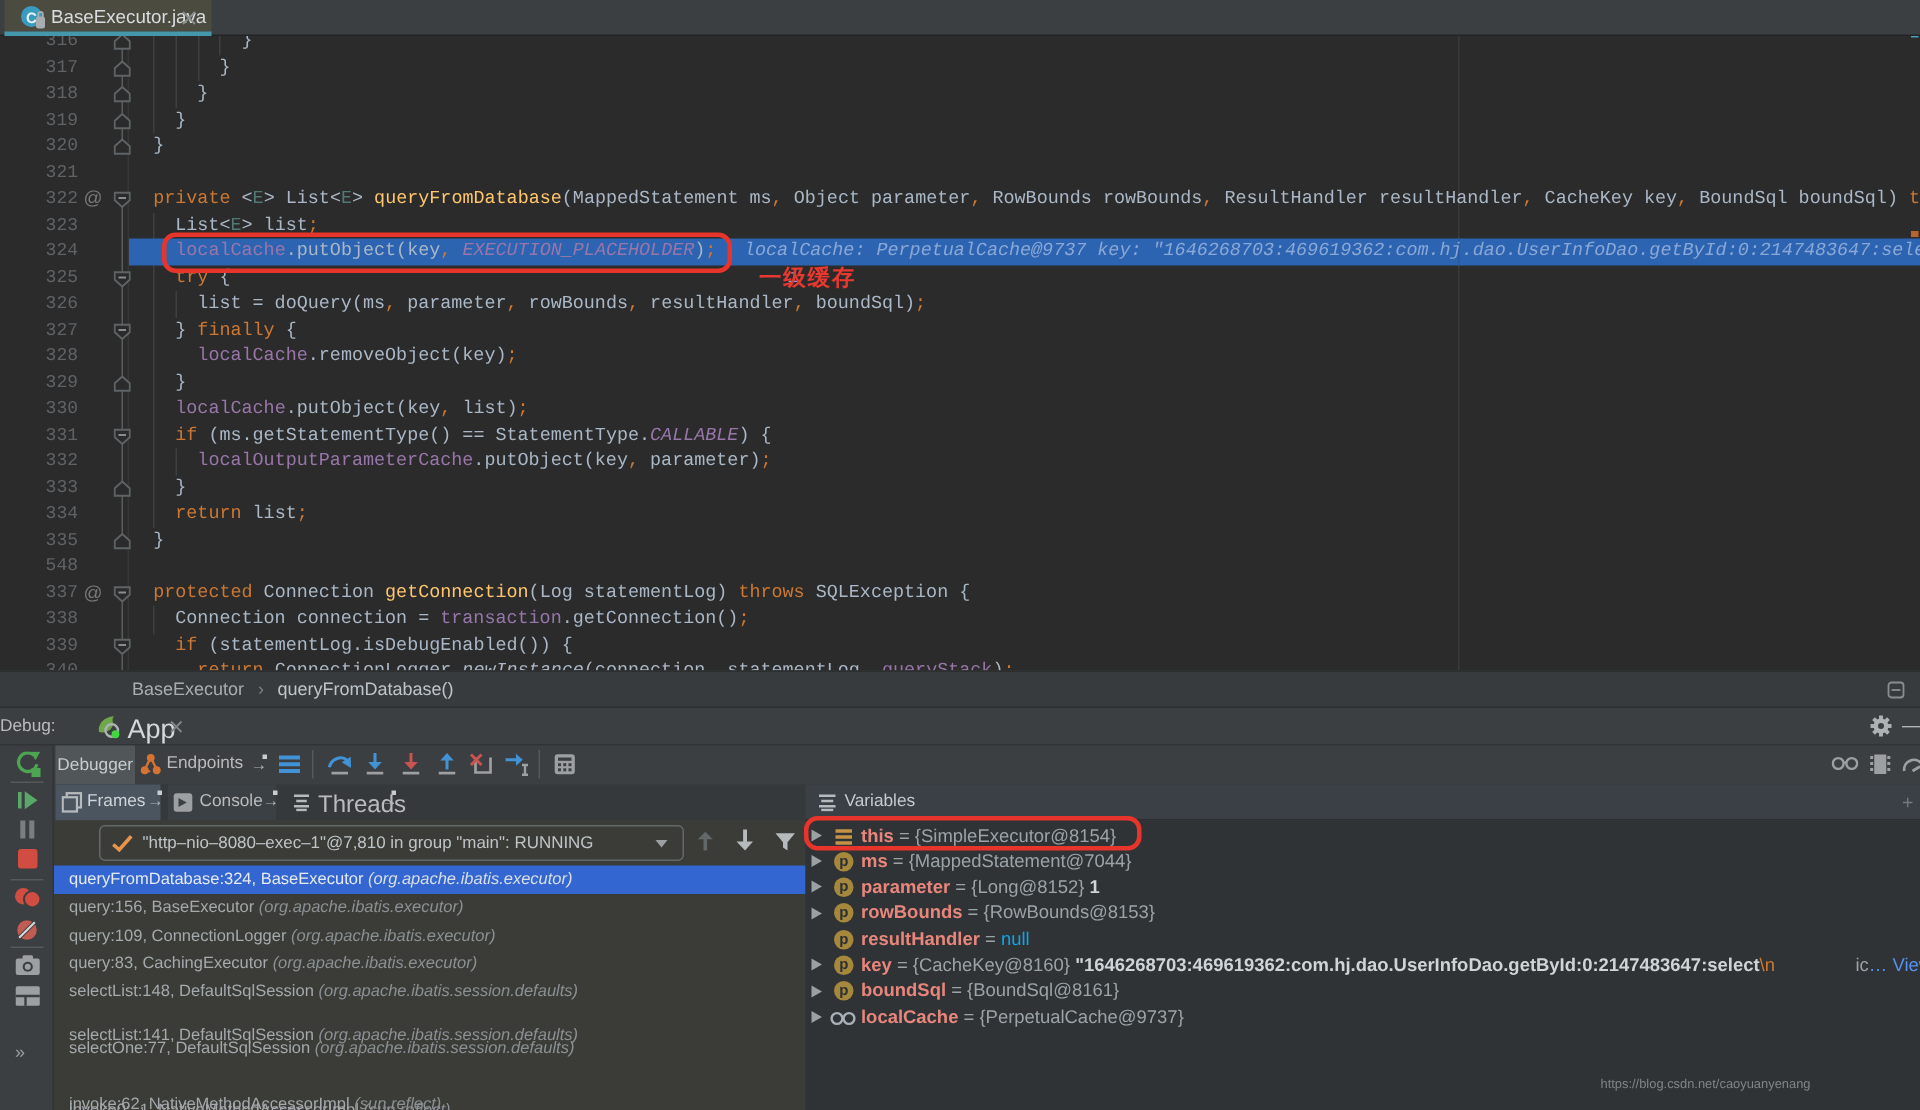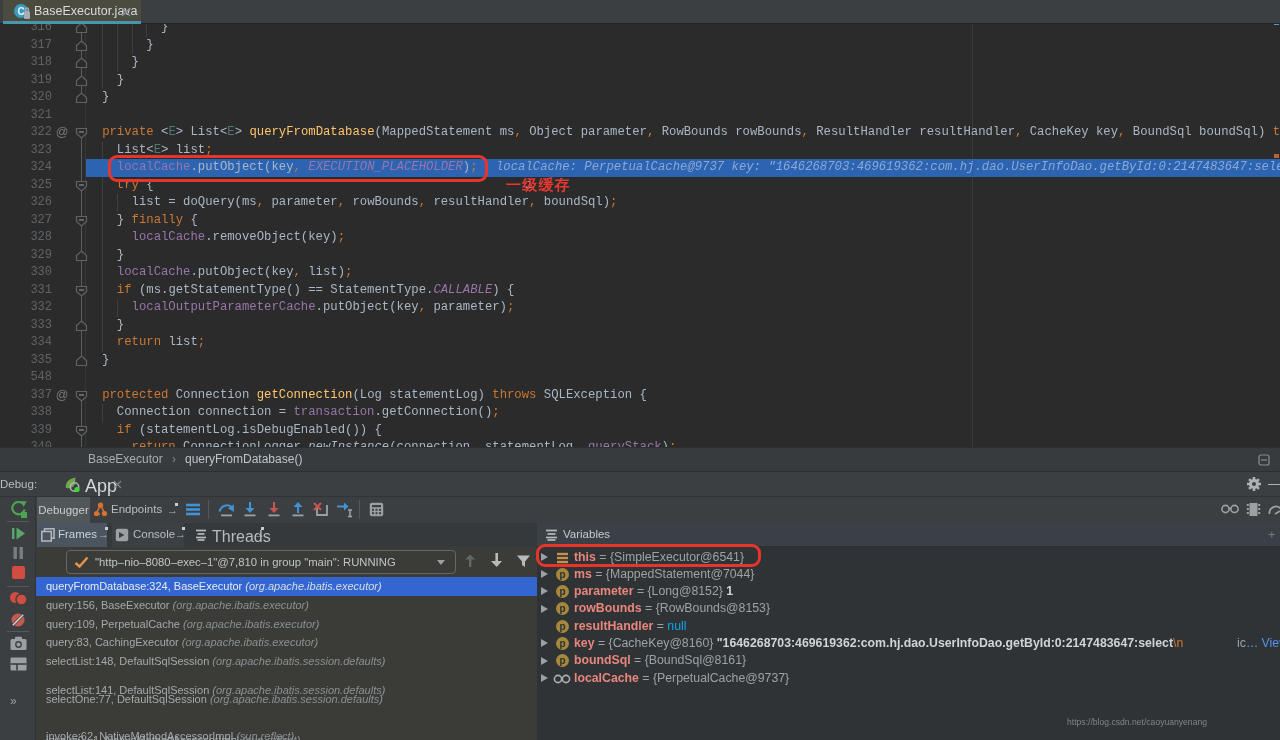--- a/index.html
+++ b/index.html
@@ -393,37 +393,37 @@
       </svg>
 <svg style="position:absolute;left:489px;top:80px" width="15" height="16">
         <rect x="6.4" y="1" width="2.6" height="10" fill="#b6babd"></rect>
         <polygon points="2,9 13,9 7.7,15" fill="#b6babd"></polygon>
       </svg>
 <svg style="position:absolute;left:516px;top:82px" width="15" height="15">
         <path d="M1,1.5 L14,1.5 L9,7.5 L9,13 L6,11 L6,7.5 Z" fill="#b6babd"></path>
       </svg>
 <div class="frow" style="top:105.0px;left:36px;background:#3366d0;color:#e6eaee"><span style="padding-left:10px">queryFromDatabase:324, BaseExecutor </span><i style="color:#d8dee4">(org.apache.ibatis.executor)</i></div>
 <div class="frow" style="top:123.8px;left:36px;"><span style="padding-left:10px">query:156, BaseExecutor </span><i style="color:#8a9094">(org.apache.ibatis.executor)</i></div>
-<div class="frow" style="top:142.6px;left:36px;"><span style="padding-left:10px">query:109, PerpetualCache </span><i style="color:#8a9094">(org.apache.ibatis.executor)</i></div>
+<div class="frow" style="top:142.6px;left:36px;"><span style="padding-left:10px">query:109, ConnectionLogger </span><i style="color:#8a9094">(org.apache.ibatis.executor)</i></div>
 <div class="frow" style="top:161.4px;left:36px;"><span style="padding-left:10px">query:83, CachingExecutor </span><i style="color:#8a9094">(org.apache.ibatis.executor)</i></div>
 <div class="frow" style="top:180.2px;left:36px;"><span style="padding-left:10px">selectList:148, DefaultSqlSession </span><i style="color:#8a9094">(org.apache.ibatis.session.defaults)</i></div>
 <div class="frow" style="top:209px;left:36px;"><span style="padding-left:10px">selectList:141, DefaultSqlSession </span><i style="color:#8a9094">(org.apache.ibatis.session.defaults)</i></div>
 <div class="frow" style="top:217.8px;left:36px;"><span style="padding-left:10px">selectOne:77, DefaultSqlSession </span><i style="color:#8a9094">(org.apache.ibatis.session.defaults)</i></div>
 <div class="frow" style="top:236.6px;left:36px;margin-top:22px;"><span style="padding-left:10px">invoke0:–1, NativeMethodAccessorImpl </span><i style="color:#8a9094">(sun.reflect)</i></div>
 <div class="frow" style="top:255.4px;left:36px;"><span style="padding-left:10px">invoke:62, NativeMethodAccessorImpl </span><i style="color:#8a9094">(sun.reflect)</i></div>
 <div id="vars"></div>
 <div class="varrow" style="left:541px;top:80.7px"></div>
       <svg style="position:absolute;left:556px;top:79.5px" width="13" height="12">
         <g stroke="#c49345" stroke-width="2.4">
           <line x1="1" y1="2" x2="12" y2="2"></line>
           <line x1="1" y1="6" x2="12" y2="6"></line>
           <line x1="1" y1="10" x2="12" y2="10"></line>
         </g>
       </svg>
-      <div class="vrow" style="left:574px;top:76.5px"><span class="vname">this</span><span style="color:#9ba3a8"> = </span><span>{SimpleExecutor@6541}</span></div>
+      <div class="vrow" style="left:574px;top:76.5px"><span class="vname">this</span><span style="color:#9ba3a8"> = </span><span>{SimpleExecutor@8154}</span></div>
 <div class="varrow" style="left:541px;top:98.0px"></div>
       <div class="picon" style="left:556px;top:95.8px">p</div>
       <div class="vrow" style="left:574px;top:93.8px"><span class="vname">ms</span><span style="color:#9ba3a8"> = </span><span>{MappedStatement@7044}</span></div>
 <div class="varrow" style="left:541px;top:115.3px"></div>
       <div class="picon" style="left:556px;top:113.1px">p</div>
       <div class="vrow" style="left:574px;top:111.1px"><span class="vname">parameter</span><span style="color:#9ba3a8"> = </span><span>{Long@8152} </span><span class="vwhite">1</span></div>
 <div class="varrow" style="left:541px;top:132.6px"></div>
       <div class="picon" style="left:556px;top:130.4px">p</div>
       <div class="vrow" style="left:574px;top:128.4px"><span class="vname">rowBounds</span><span style="color:#9ba3a8"> = </span><span>{RowBounds@8153}</span></div>
 <div class="picon" style="left:556px;top:147.7px">p</div>

